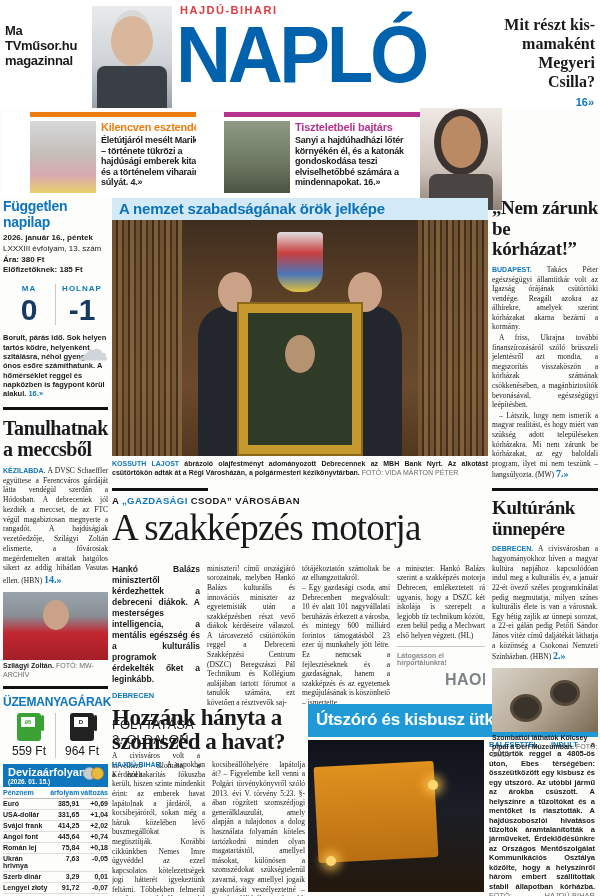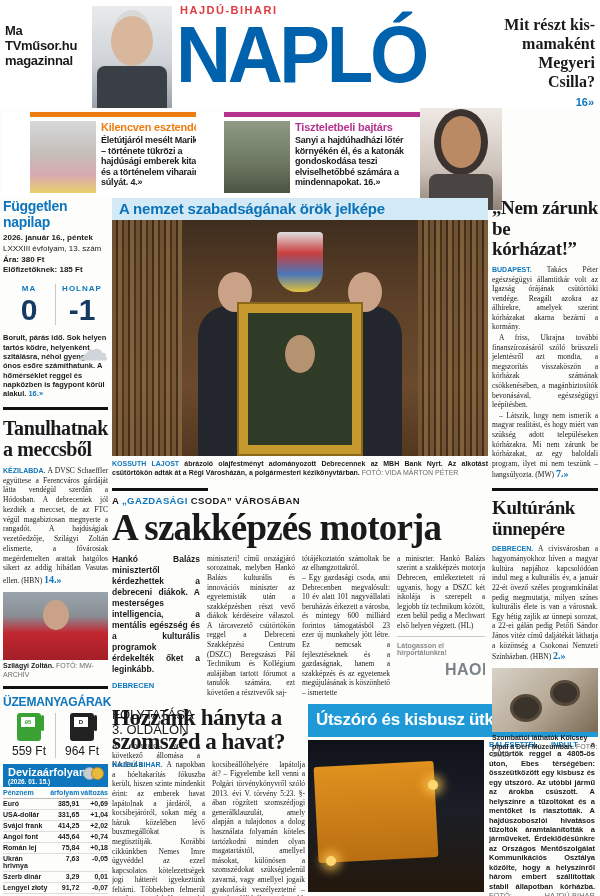--- a/index.html
+++ b/index.html
@@ -111,21 +111,21 @@
     width:104px; height:132px; background:#2f3b27; border:9px solid #c6992e; box-shadow:0 0 0 2px #8a671a; }
   .kossuth-face { position:absolute; left:50%; top:22px; transform:translateX(-50%); width:30px; height:38px; border-radius:50%; background:#b59270; }
   .coa { position:absolute; left:50%; top:12px; transform:translateX(-50%); width:46px; height:60px;
     background:linear-gradient(180deg,#e8e8e8 0%,#cf4040 35%,#4a79c0 70%,#e8c83c 100%); border-radius:4px 4px 20px 20px; opacity:0.95; }
   .main-caption { left:112px; top:459px; width:376px; font-size:7px; line-height:1.3; font-weight:bold; }
 
   
   .lead-story { left:112px; top:488px; width:376px; height:214px; }
   .kick-bar { width:96px; height:3px; background:#111; margin-bottom:4px; }
   .kicker { font-size:9.5px; font-weight:bold; letter-spacing:0.4px; }
-  .main-headline { font-size:37px; font-weight:bold; letter-spacing:-0.8px; line-height:1.02; margin:3px 0 7px 0; }
+  .main-headline { font-size:37px; font-weight:normal; letter-spacing:-0.8px; line-height:1.02; margin:3px 0 17px 0; }
   .story-cols { display:flex; gap:7px; }
   .scol { width:88px; overflow:hidden; }
   .lead-par { font-weight:bold; font-size:8.5px; line-height:1.3; }
   .continued { font-weight:normal; font-size:13px; margin-top:17px; }
   .body-txt { font-size:7.5px; line-height:1.28; }
   .scol .dateline { display:block; margin-top:6px; font-size:7.5px; }
   .haon-promo { margin-top:6px; border-top:1px solid #c9c9c9; padding-top:5px; }
   .haon-note { color:#8a8a8a; font-size:7px; font-weight:bold; }
   .haon-logo { display:flex; align-items:center; gap:12px; margin-top:5px;padding-left:36px; }
   .haon-shield { width:15px; height:18px; border-radius:2px 2px 7px 7px;

